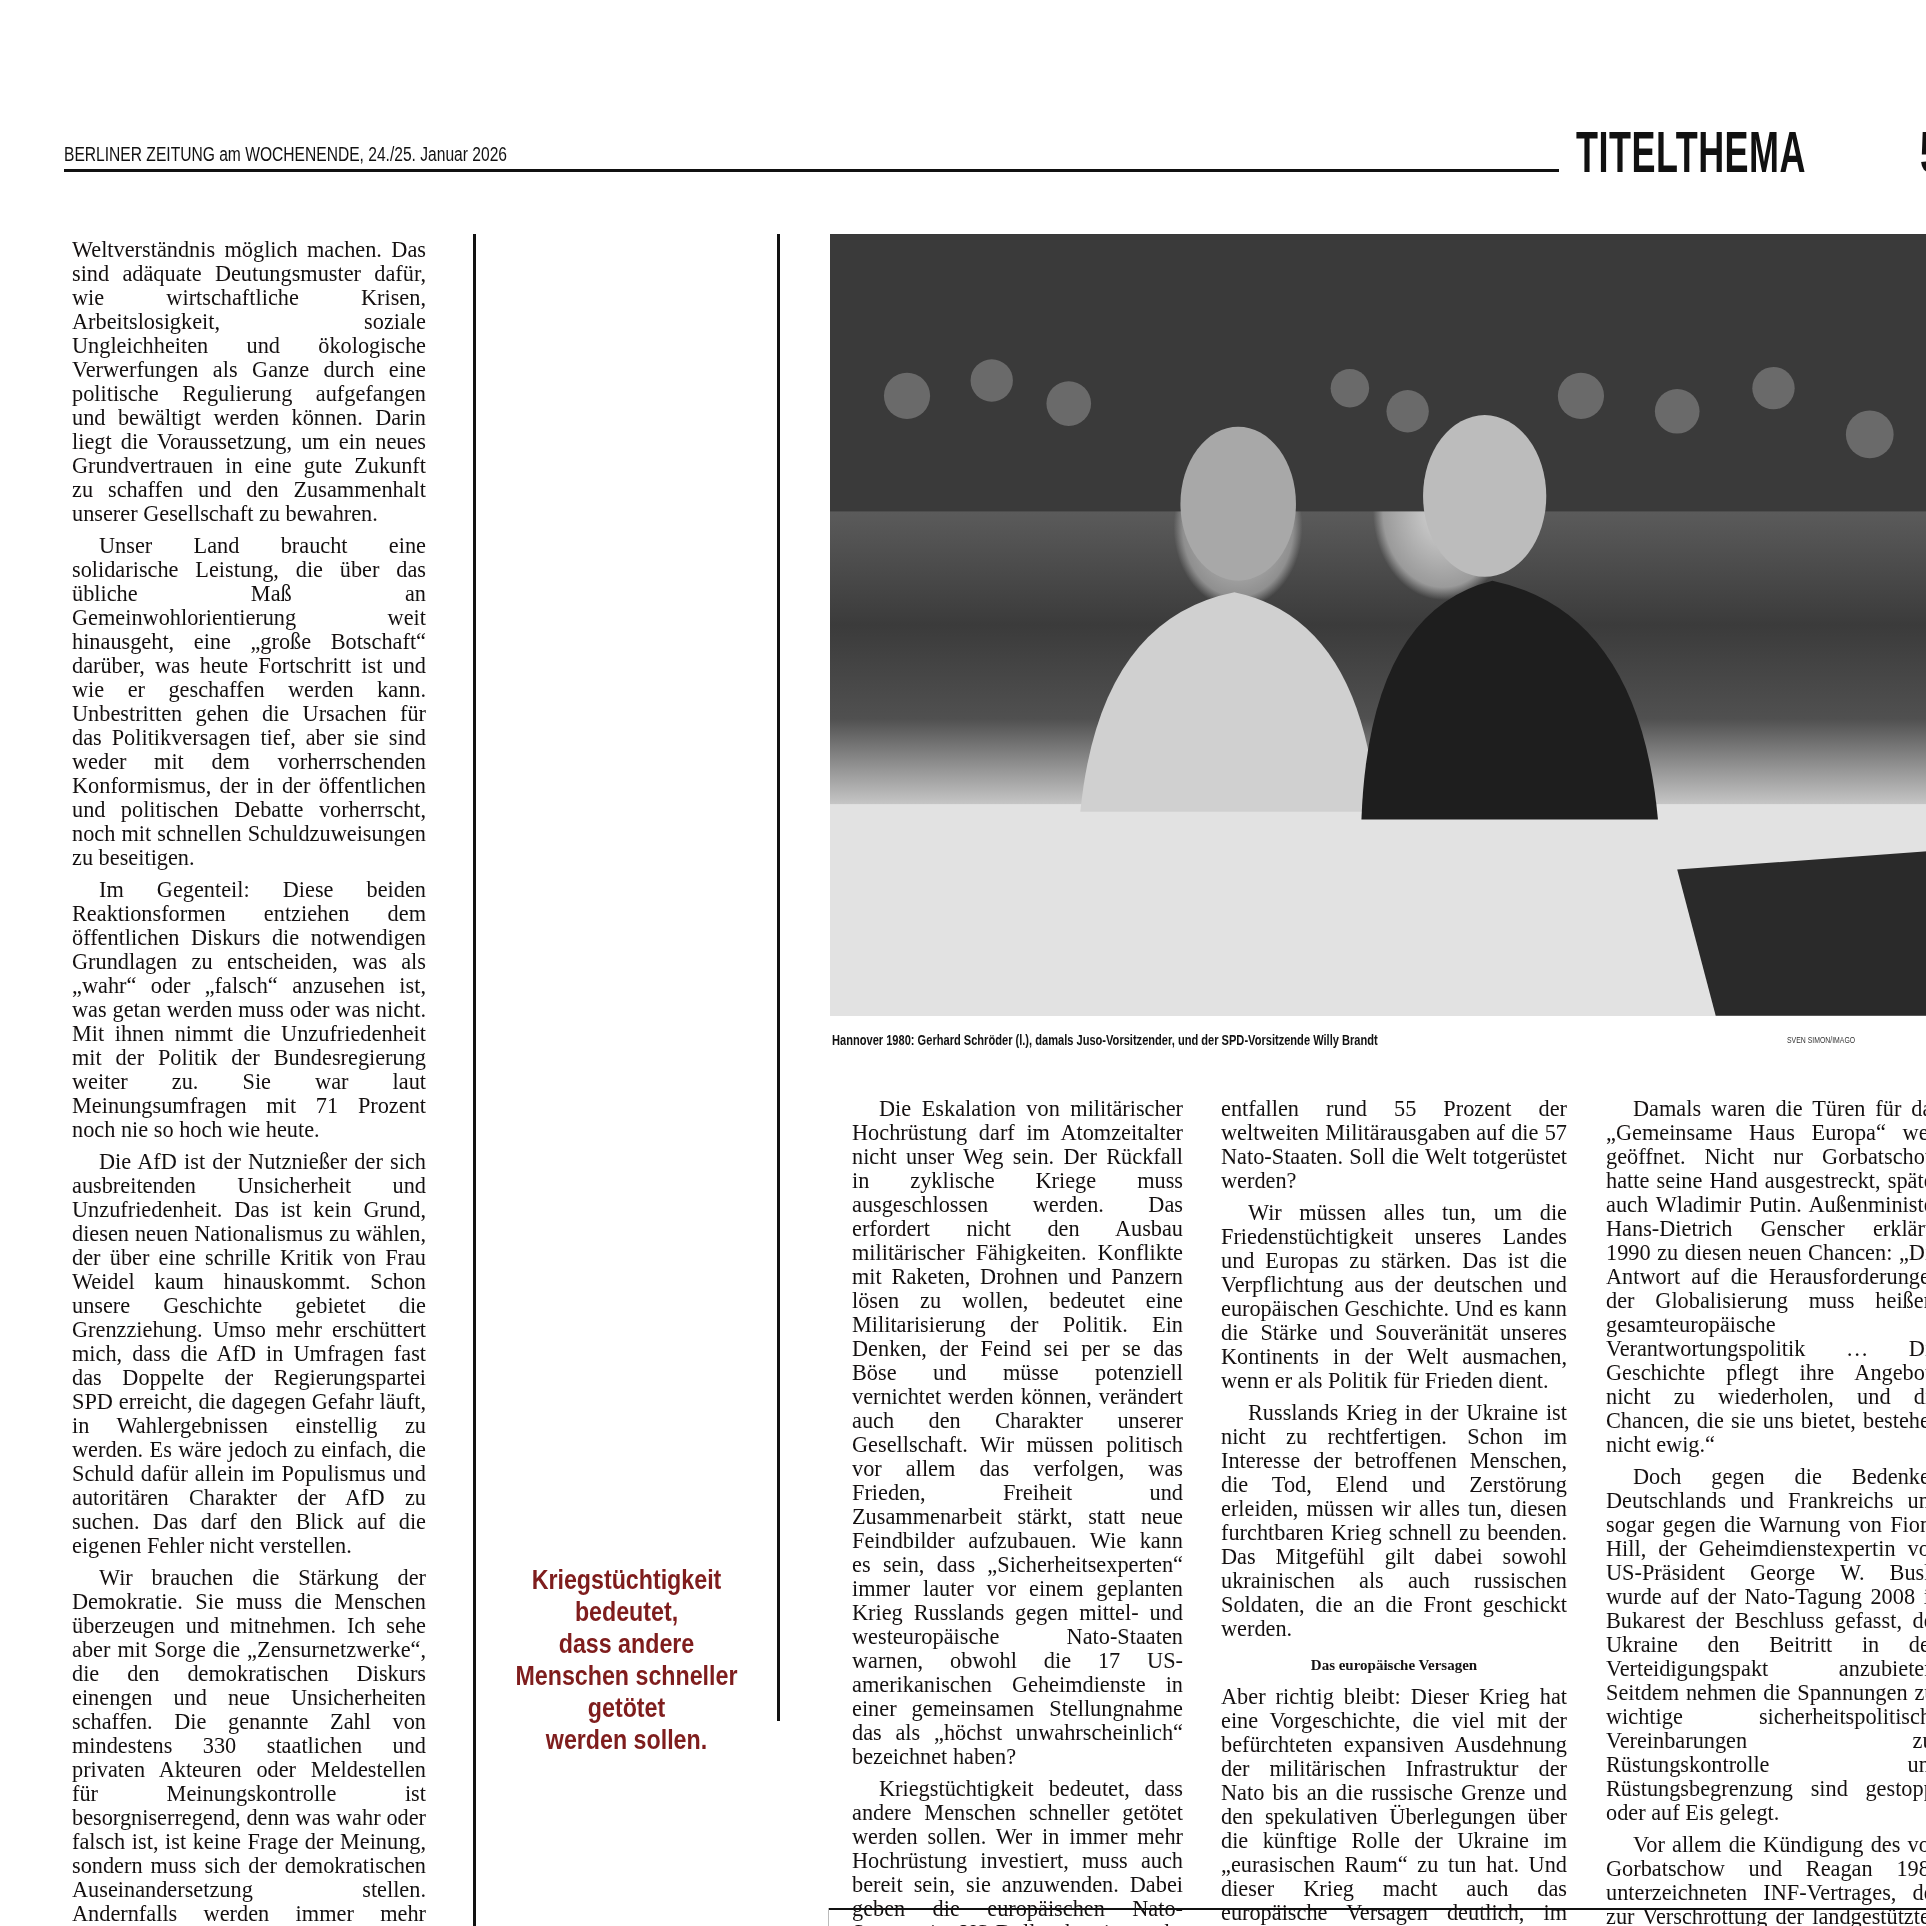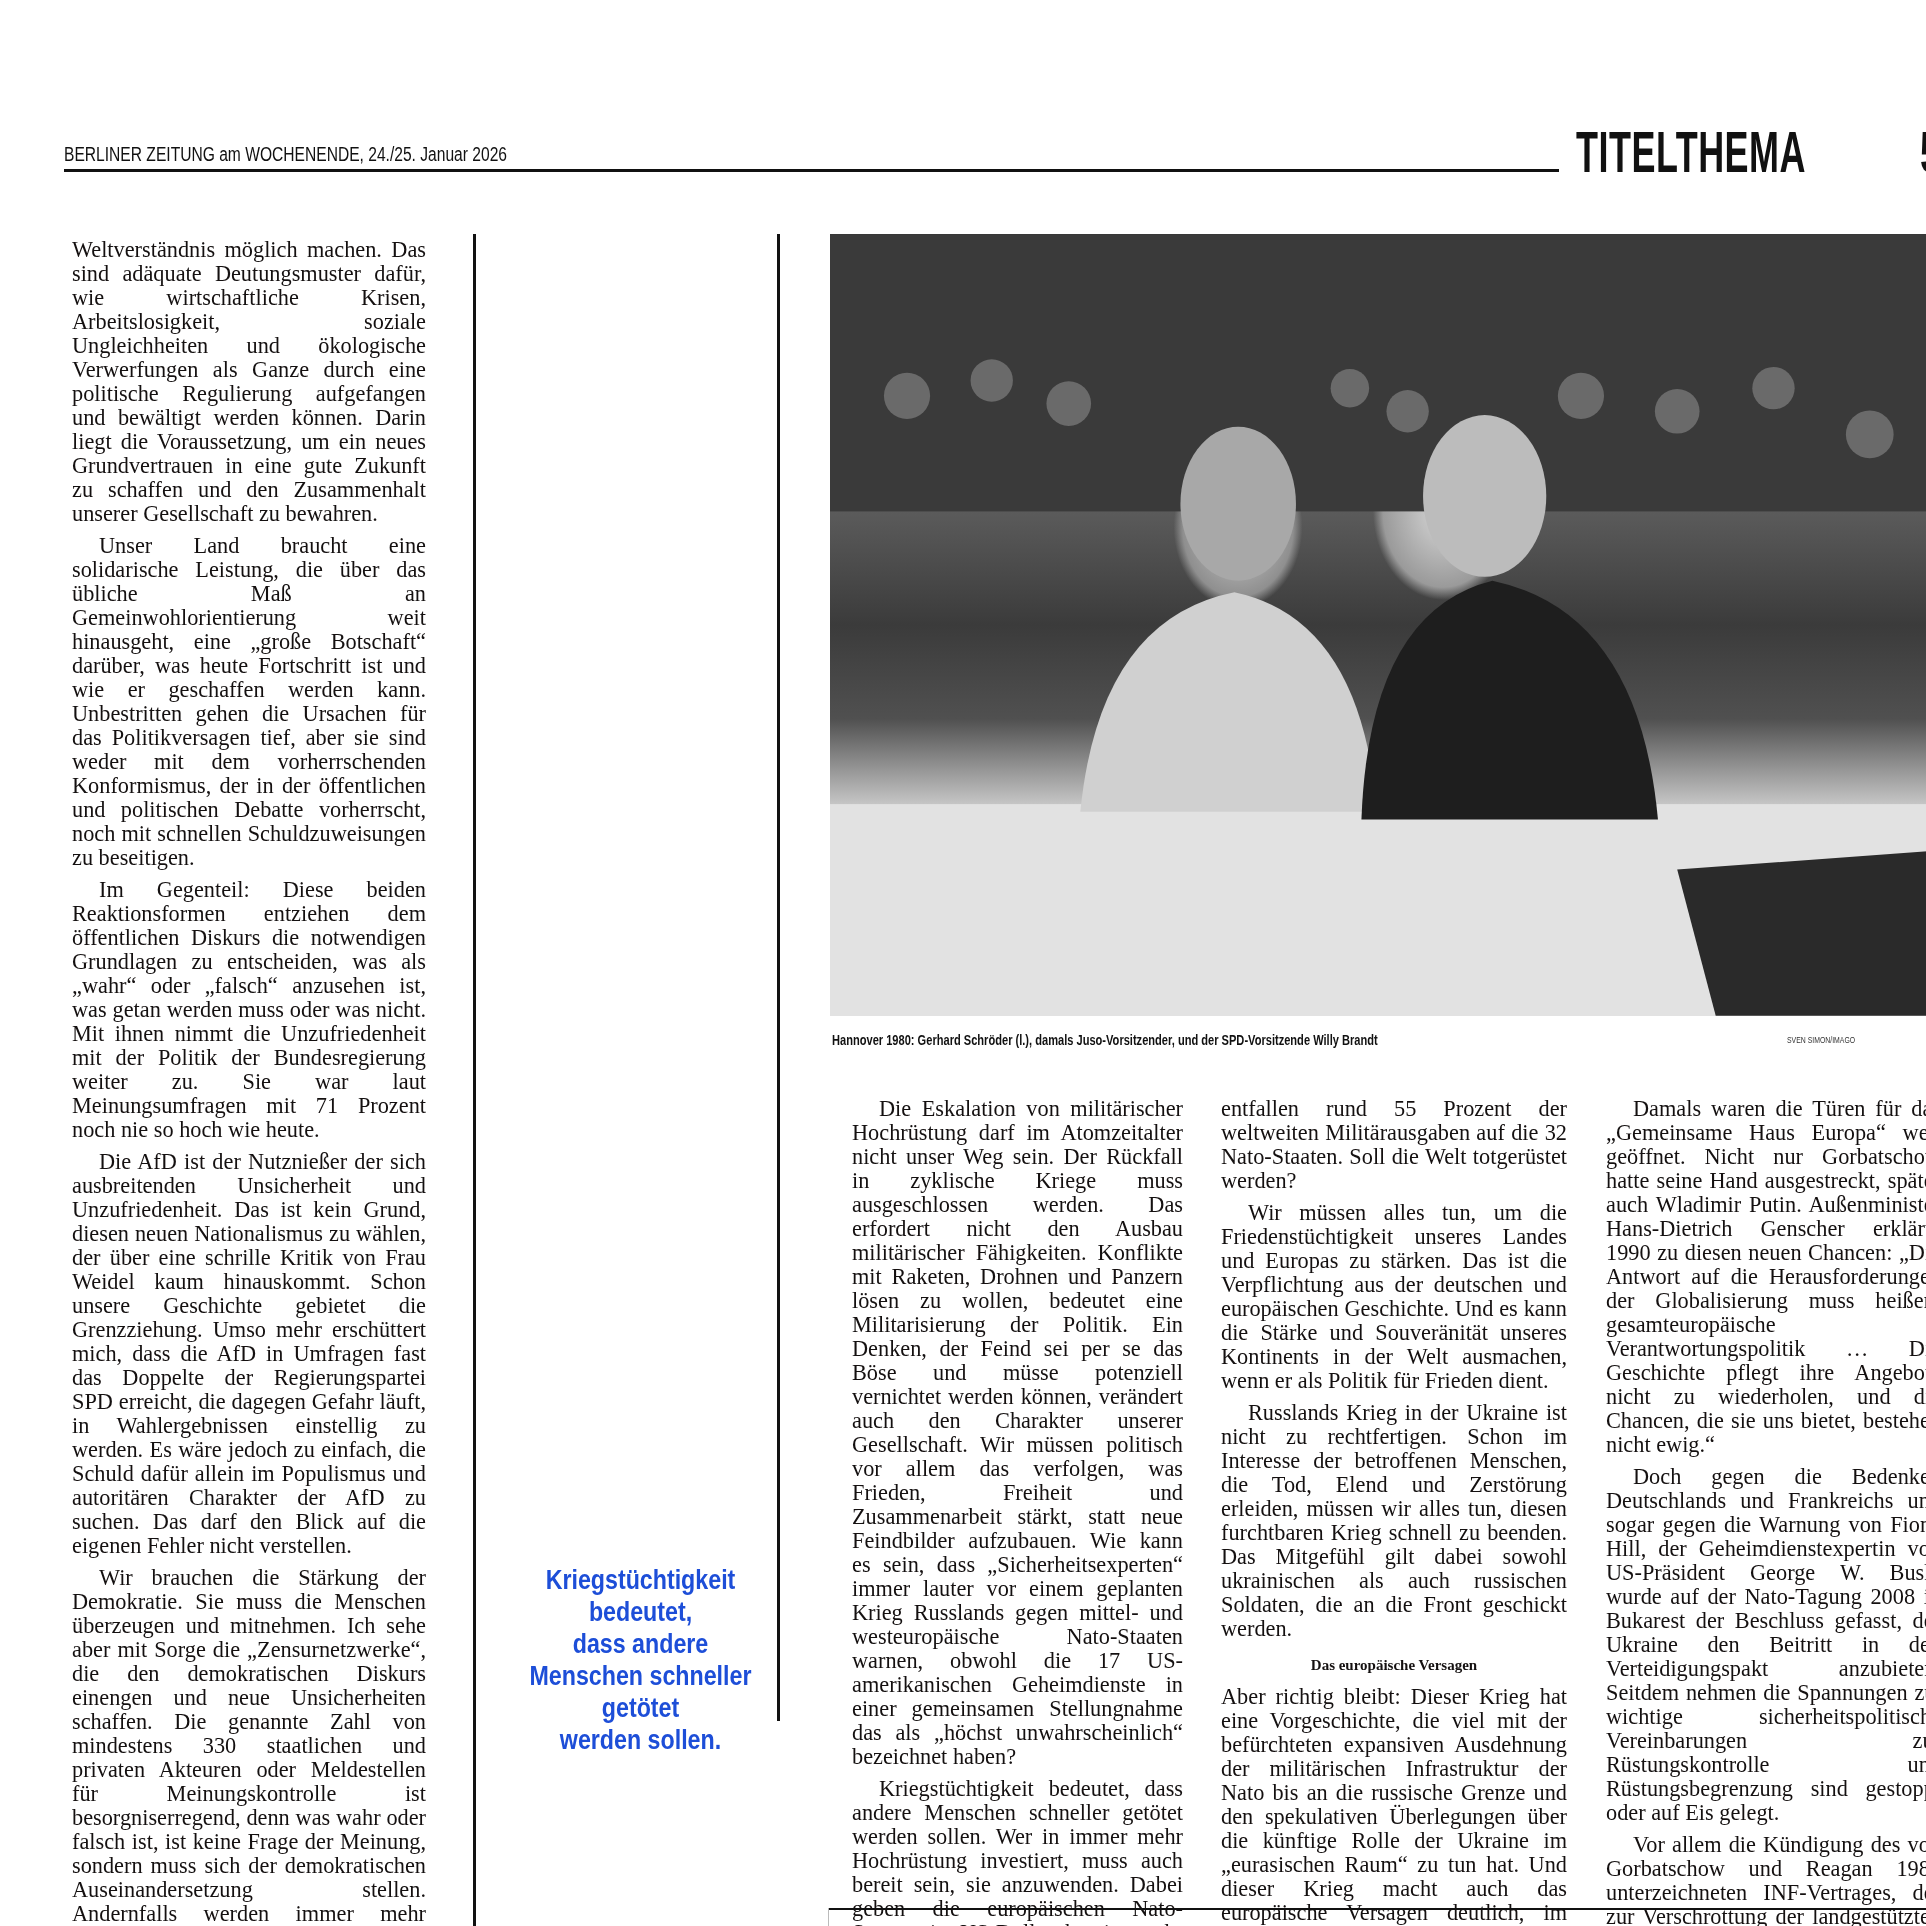--- a/index.html
+++ b/index.html
@@ -17,21 +17,21 @@
   .col p { margin:8px; text-indent:0; }
   .col p.ind { text-indent:27px; }
   #col1 { left:64px; top:230px; width:370px; }
 
   
   .vrule { width:2.7px; background:#111; }
   #vrule-1 { left:473px; top:234px; height:2681px; }
   #vrule-2 { left:777px; top:234px; height:1487px; }
 
   
-  #pullquote { left:492px; top:1564px; width:297px; text-align:center; font-family:"Liberation Sans", sans-serif; font-weight:bold; font-size:27px; line-height:32px; color:#1d4ed8; }
+  #pullquote { left:478px; top:1564px; width:297px; text-align:center; font-family:"Liberation Sans", sans-serif; font-weight:bold; font-size:27px; line-height:32px; color:#7f1d1d; }
   #pullquote span { display:block; transform:scaleX(0.86); }
 
   
   #photo { left:830px; top:234px; width:1111px; height:782px; background:
     radial-gradient(ellipse 100px 127px at 613px 277px, #d8d8d8 0%, #9a9a9a 60%, transparent 70%),
     radial-gradient(ellipse 92px 116px at 408px 293px, #cfcfcf 0%, #8f8f8f 60%, transparent 70%),
     linear-gradient(180deg, #2f2f2f 0%, #4a4a4a 22%, #5c5c5c 35%, #3b3b3b 50%, #505050 62%, #dcdcdc 75%, #bdbdbd 88%, #e4e4e4 100%);
     overflow:hidden; }
   #photo-caption { left:832px; top:1031px; font-family:"Liberation Sans", sans-serif; font-weight:bold; font-size:15.4px; transform:scaleX(0.72); transform-origin:left top; white-space:nowrap; color:#111; }
   #photo-credit { left:1787px; top:1035px; font-family:"Liberation Sans", sans-serif; font-size:9.2px; transform:scaleX(0.75); transform-origin:left top; white-space:nowrap; color:#333; }
@@ -103,21 +103,21 @@
 </div>
 <div id="photo-caption" class="abs">Hannover 1980: Gerhard Schröder (l.), damals Juso-Vorsitzender, und der SPD-Vorsitzende Willy Brandt</div>
 <div id="photo-credit" class="abs">SVEN SIMON/IMAGO</div>
 
 <div id="col2" class="abs col">
   <p class="ind">Die Eskalation von militärischer Hochrüstung darf im Atomzeitalter nicht unser Weg sein. Der Rückfall in zyklische Kriege muss ausgeschlossen werden. Das erfordert nicht den Ausbau militärischer Fähigkeiten. Konflikte mit Raketen, Drohnen und Panzern lösen zu wollen, bedeutet eine Militarisierung der Politik. Ein Denken, der Feind sei per se das Böse und müsse potenziell vernichtet werden können, verändert auch den Charakter unserer Gesellschaft. Wir müssen politisch vor allem das verfolgen, was Frieden, Freiheit und Zusammenarbeit stärkt, statt neue Feindbilder aufzubauen. Wie kann es sein, dass „Sicherheitsexperten“ immer lauter vor einem geplanten Krieg Russlands gegen mittel- und westeuropäische Nato-Staaten warnen, obwohl die 17 US-amerikanischen Geheimdienste in einer gemeinsamen Stellungnahme das als „höchst unwahrscheinlich“ bezeichnet haben?</p>
   <p class="ind">Kriegstüchtigkeit bedeutet, dass andere Menschen schneller getötet werden sollen. Wer in immer mehr Hochrüstung investiert, muss auch bereit sein, sie anzuwenden. Dabei geben die europäischen Nato-Staaten in US-Dollar bereits mehr als das Eineinhalbfache des russischen Kriegsetats aus. Und es sind auch immer noch knapp 60 Prozent mehr als die Militärausgaben von China. Bei dem Nato-Ziel von 5 Prozent des Bruttoinlandsprodukts sollen die Wehretats gegenüber den heutigen 2,1 Prozent mehr als verdoppelt werden. Schon heute</p>
 </div>
 
 <div id="col3" class="abs col">
-  <p>entfallen rund 55 Prozent der weltweiten Militärausgaben auf die 32 Nato-Staaten. Soll die Welt totgerüstet werden?</p>
+  <p>entfallen rund 55 Prozent der weltweiten Militärausgaben auf die 57 Nato-Staaten. Soll die Welt totgerüstet werden?</p>
   <p class="ind">Wir müssen alles tun, um die Friedenstüchtigkeit unseres Landes und Europas zu stärken. Das ist die Verpflichtung aus der deutschen und europäischen Geschichte. Und es kann die Stärke und Souveränität unseres Kontinents in der Welt ausmachen, wenn er als Politik für Frieden dient.</p>
   <p class="ind">Russlands Krieg in der Ukraine ist nicht zu rechtfertigen. Schon im Interesse der betroffenen Menschen, die Tod, Elend und Zerstörung erleiden, müssen wir alles tun, diesen furchtbaren Krieg schnell zu beenden. Das Mitgefühl gilt dabei sowohl ukrainischen als auch russischen Soldaten, die an die Front geschickt werden.</p>
   <div class="subhead">Das europäische Versagen</div>
   <p>Aber richtig bleibt: Dieser Krieg hat eine Vorgeschichte, die viel mit der befürchteten expansiven Ausdehnung der militärischen Infrastruktur der Nato bis an die russische Grenze und den spekulativen Überlegungen über die künftige Rolle der Ukraine im „eurasischen Raum“ zu tun hat. Und dieser Krieg macht auch das europäische Versagen deutlich, im historischen Jahr 1990 nicht die Chancen einer gesamteuropäischen Sicherheitsordnung genutzt zu haben. Jene war in der „Charta von Paris für ein neues Europa“ angelegt, in der es heißt: „Sicherheit ist unteilbar. Die Sicherheit jedes Teilnehmerstaates ist mit der aller anderen verbunden.“</p>
 </div>
 
 <div id="col4" class="abs col">
   <p class="ind">Damals waren die Türen für das „Gemeinsame Haus Europa“ weit geöffnet. Nicht nur Gorbatschow hatte seine Hand ausgestreckt, später auch Wladimir Putin. Außenminister Hans-Dietrich Genscher erklärte 1990 zu diesen neuen Chancen: „Die Antwort auf die Herausforderungen der Globalisierung muss heißen: gesamteuropäische Verantwortungspolitik … Die Geschichte pflegt ihre Angebote nicht zu wiederholen, und die Chancen, die sie uns bietet, bestehen nicht ewig.“</p>
   <p class="ind">Doch gegen die Bedenken Deutschlands und Frankreichs und sogar gegen die Warnung von Fiona Hill, der Geheimdienstexpertin von US-Präsident George W. Bush, wurde auf der Nato-Tagung 2008 in Bukarest der Beschluss gefasst, der Ukraine den Beitritt in den Verteidigungspakt anzubieten. Seitdem nehmen die Spannungen zu, wichtige sicherheitspolitische Vereinbarungen zur Rüstungskontrolle und Rüstungsbegrenzung sind gestoppt oder auf Eis gelegt.</p>
   <p class="ind">Vor allem die Kündigung des von Gorbatschow und Reagan 1987 unterzeichneten INF-Vertrages, der zur Verschrottung der landgestützten russischen und amerikanischen Raketen mit einer Reichweite von 500 bis 5500 Kilometern geführt hat, war ein harter Schlag gegen die europäischen Sicherheitsinteressen.</p>

